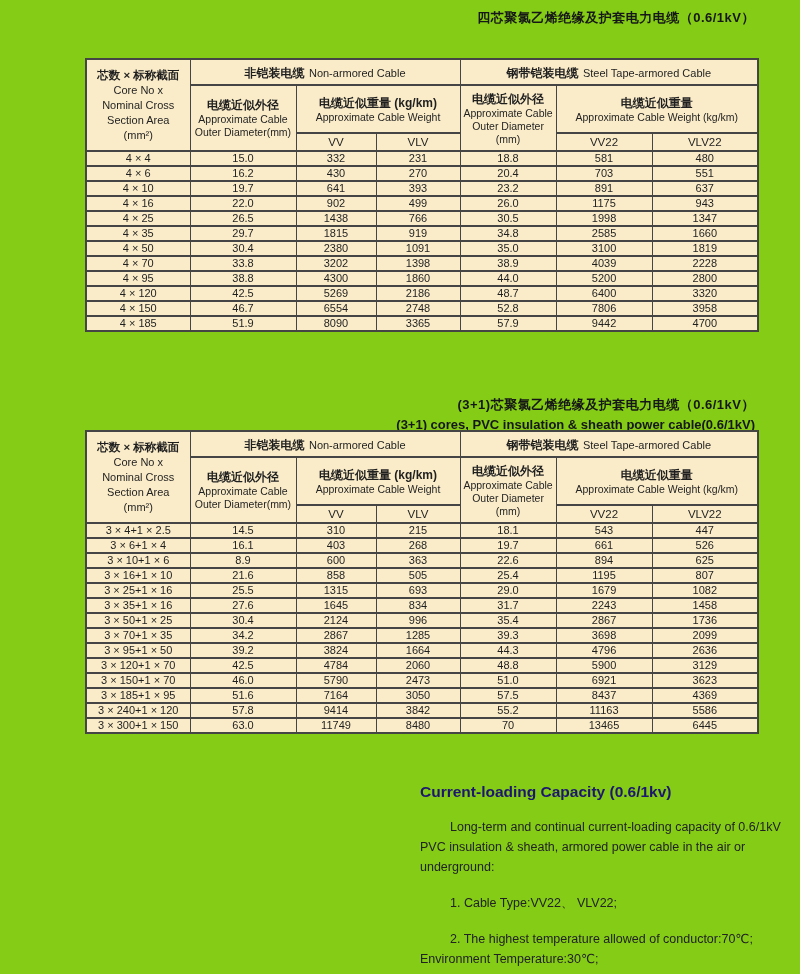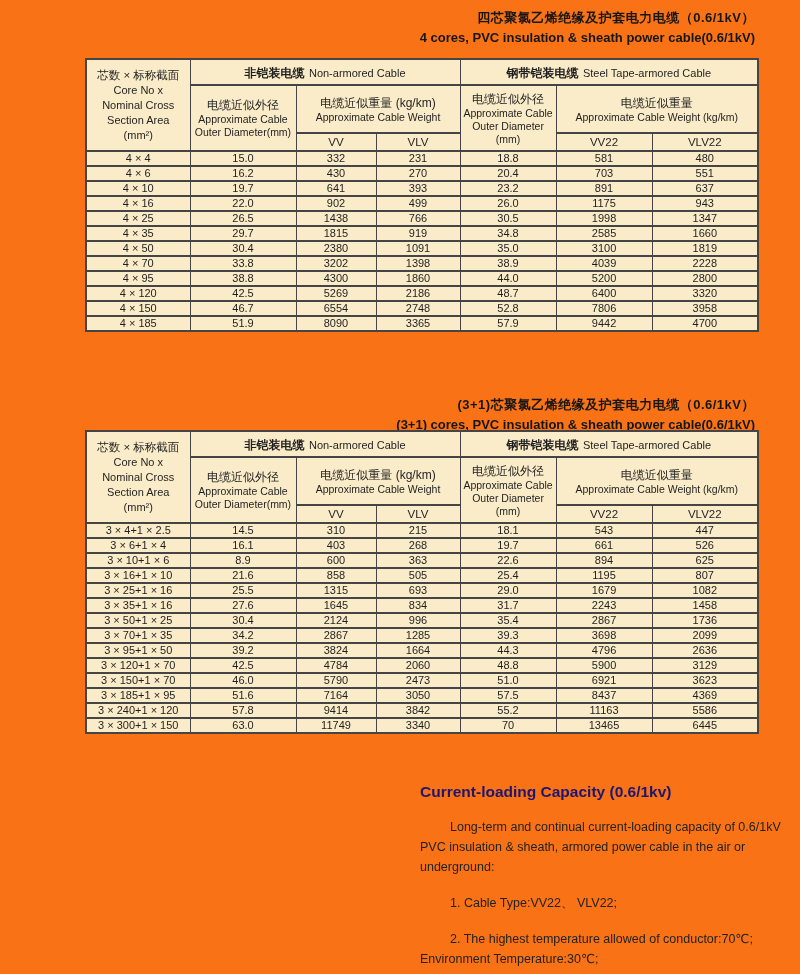--- a/index.html
+++ b/index.html
@@ -6,21 +6,21 @@
   html, body { width: 800px; }
   body {
     font-family: "Liberation Sans", "DejaVu Sans", sans-serif;
     background: #FAECC9;
     color: #1f1f1f;
   }
   .page {
     position: relative;
     width: 800px;
     height: 974px;
-    background: #f97316;
+    background: #84cc16;
     overflow: hidden;
   }
 
   
   .title-block { position: absolute; right: 45px; text-align: right; }
   .title-block .zh-title { font-weight: bold; font-size: 13px; letter-spacing: 0.5px; color: #161616; }
   .title-block .en-title { font-weight: bold; font-size: 13px; margin-top: 3px; color: #161616; }
   #title1 { top: 9px; }
   #title2 { top: 396px; }
 
@@ -42,21 +42,21 @@
     text-align: center;
     vertical-align: middle;
     font-weight: normal;
     padding: 0 2px;
   }
   .spec-table { border: 2px solid #454545; }
   tr.h-group th { height: 26px; }
   tr.h-label th { height: 48px; }
   tr.h-type th  { height: 18px; font-size: 11.5px; }
   .spec-table tbody td { height: 14px; font-size: 11px; line-height: 13px; }
-  .spec-table th .zh { display: block; font-weight: normal; font-size: 12px; line-height: 16px; }
+  .spec-table th .zh { display: block; font-weight: bold; font-size: 12px; line-height: 16px; }
   .spec-table th .en { display: block; font-size: 10.5px; line-height: 13px; }
   .spec-table th .zh-inline { display: inline; font-weight: bold; font-size: 12px; }
   .spec-table th .en-inline { display: inline; font-size: 11px; }
   th.core-th .zh { font-size: 11.5px; }
   th.core-th .en { font-size: 11px; line-height: 15px; }
 
   
   .notes { position: absolute; top: 783px; }
   #notes-zh { left: 68px; width: 334px; }
   #notes-en { left: 420px; width: 372px; }
@@ -64,21 +64,20 @@
   #notes-zh p { font-size: 13.5px; line-height: 21px; text-indent: 2em; color: #222; }
   #notes-en p { font-size: 12.5px; line-height: 20px; text-indent: 2.4em; color: #222; margin-top: 16px; }
 </style>
 </head>
 <body>
 
 <div class="page">
 
   <div class="title-block" id="title1">
     <div class="zh-title">四芯聚氯乙烯绝缘及护套电力电缆（0.6/1kV）</div>
-    <div class="en-title">4 cores, PVC insulation &amp; sheath power cable(0.6/1kV)</div>
   </div>
 
   <table class="spec-table" id="table1">
     <colgroup>
       <col style="width:104px">
         <col style="width:106px">
         <col style="width:80px">
       <col style="width:84px">
         <col style="width:96px">
         <col style="width:96px">
@@ -418,21 +417,21 @@
           <td>9414</td>
           <td>3842</td>
           <td>55.2</td>
           <td>11163</td>
           <td>5586</td>
         </tr>
         <tr>
           <td>3 × 300+1 × 150</td>
           <td>63.0</td>
           <td>11749</td>
-          <td>3340</td>
+          <td>8480</td>
           <td>70</td>
           <td>13465</td>
           <td>6445</td>
         </tr>
       </tbody>
   </table>
 
 
   <div class="notes" id="notes-en">
     <h3>Current-loading Capacity (0.6/1kv)</h3>

